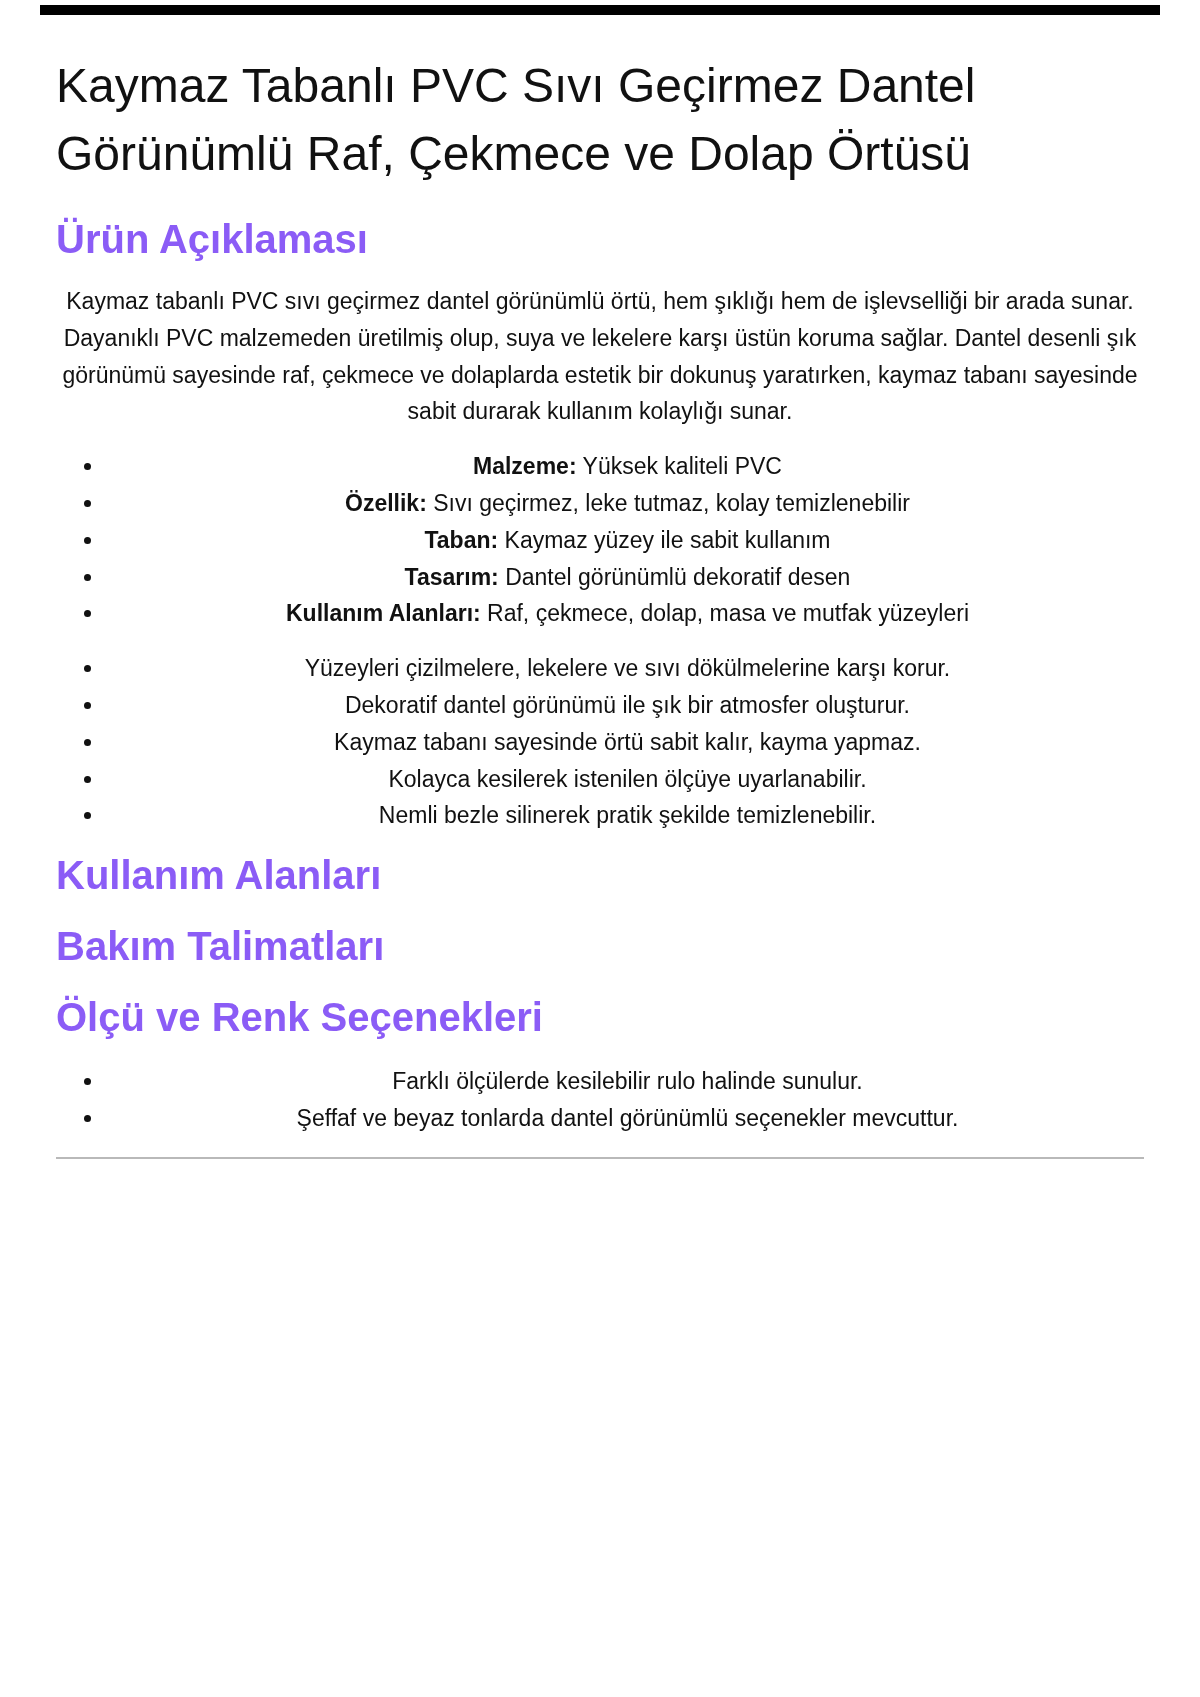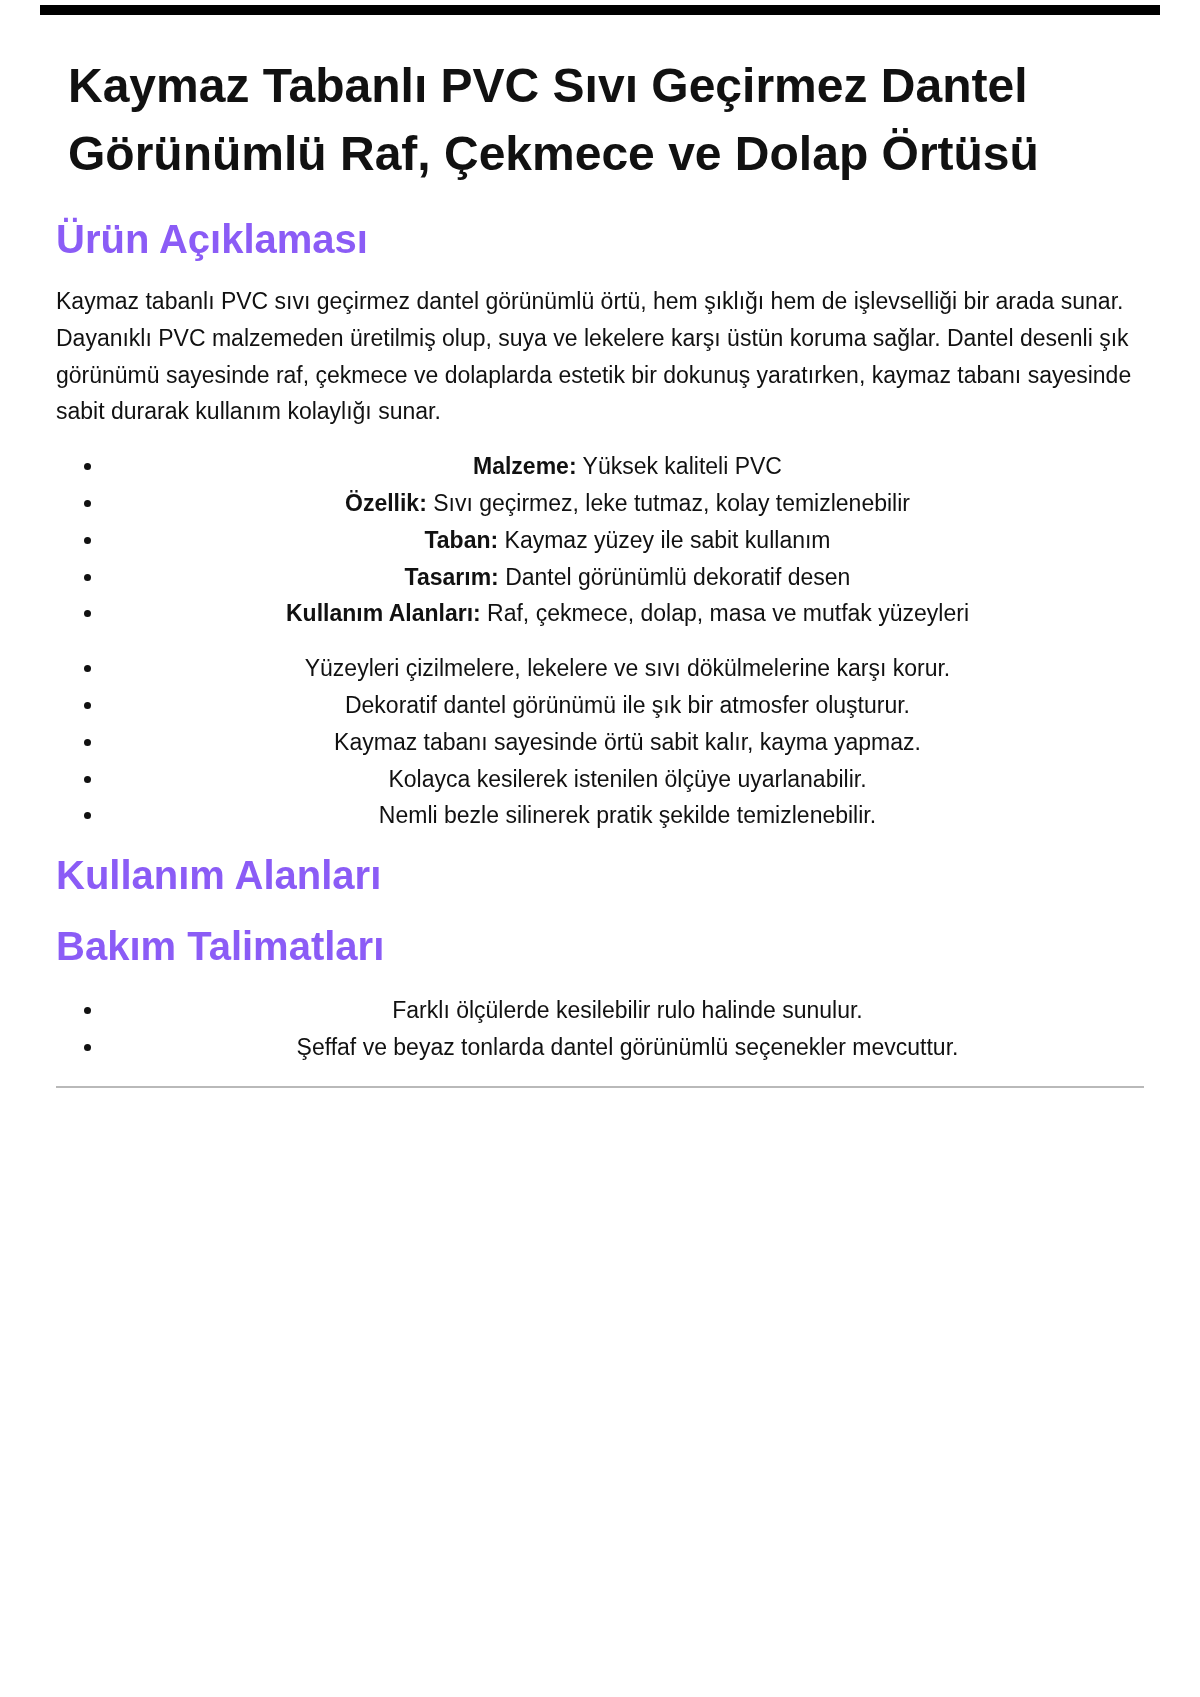--- a/index.html
+++ b/index.html
@@ -24,33 +24,34 @@
     width: 1120px;
     height: 10px;
     background: #000000;
   }
   .page {
     padding: 0 56px;
   }
   h1 {
     font-size: 48px;
     line-height: 68px;
-    font-weight: bold;
-    margin: 52px 0 24px 12px;
+    font-weight: normal;
+    margin: 52px 0 24px 0;
     color: #111111;
   }
   h2 {
     font-size: 40px;
     line-height: 55px;
     font-weight: bold;
     margin: 14px 0 16px 0;
     color: #8b5cf6;
   }
   p {
     margin: 15px 0;
+    text-align: center;
   }
   ul {
     margin: 18px 0 14px 0;
     padding-left: 49px;
   }
   li {
     padding-left: 6px;
     text-align: center;
   }
   strong { font-weight: bold; }
@@ -86,20 +87,21 @@
     <li>Dekoratif dantel görünümü ile şık bir atmosfer oluşturur.</li>
     <li>Kaymaz tabanı sayesinde örtü sabit kalır, kayma yapmaz.</li>
     <li>Kolayca kesilerek istenilen ölçüye uyarlanabilir.</li>
     <li>Nemli bezle silinerek pratik şekilde temizlenebilir.</li>
   </ul>
 
   <h2>Kullanım Alanları</h2>
 
   <h2>Bakım Talimatları</h2>
 
+  <h2>Ölçü ve Renk Seçenekleri</h2>
   <ul>
     <li>Farklı ölçülerde kesilebilir rulo halinde sunulur.</li>
     <li>Şeffaf ve beyaz tonlarda dantel görünümlü seçenekler mevcuttur.</li>
   </ul>
 
   <hr class="bottom-divider">
 
 </main>
 
 </body></html>

